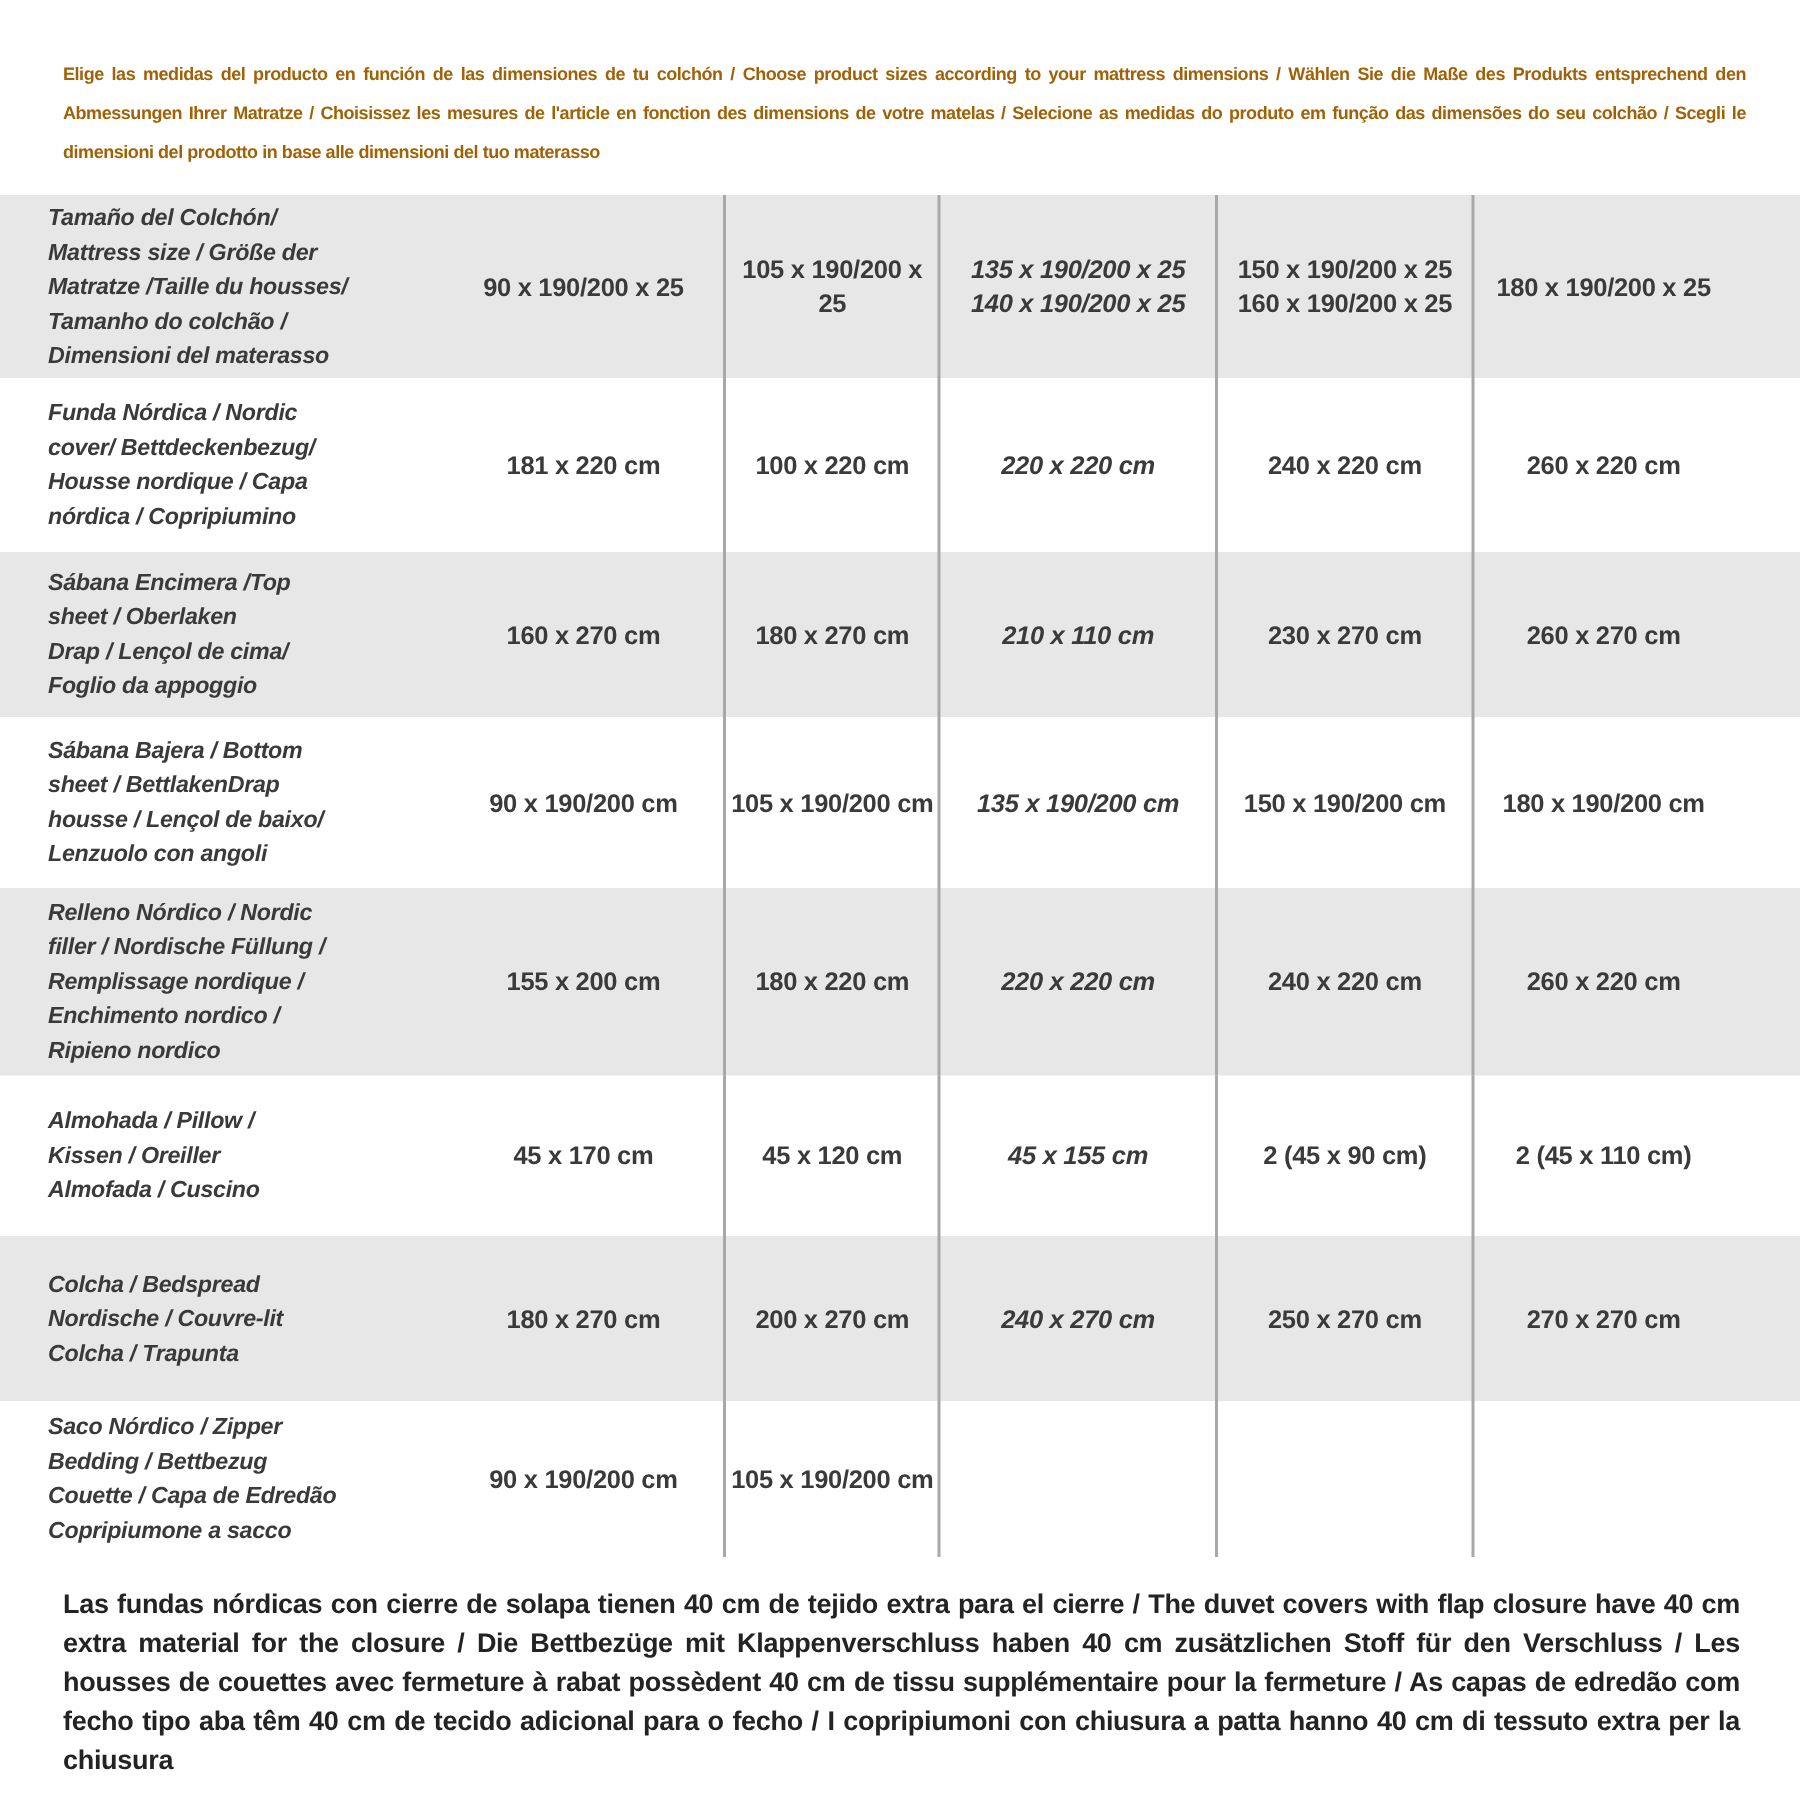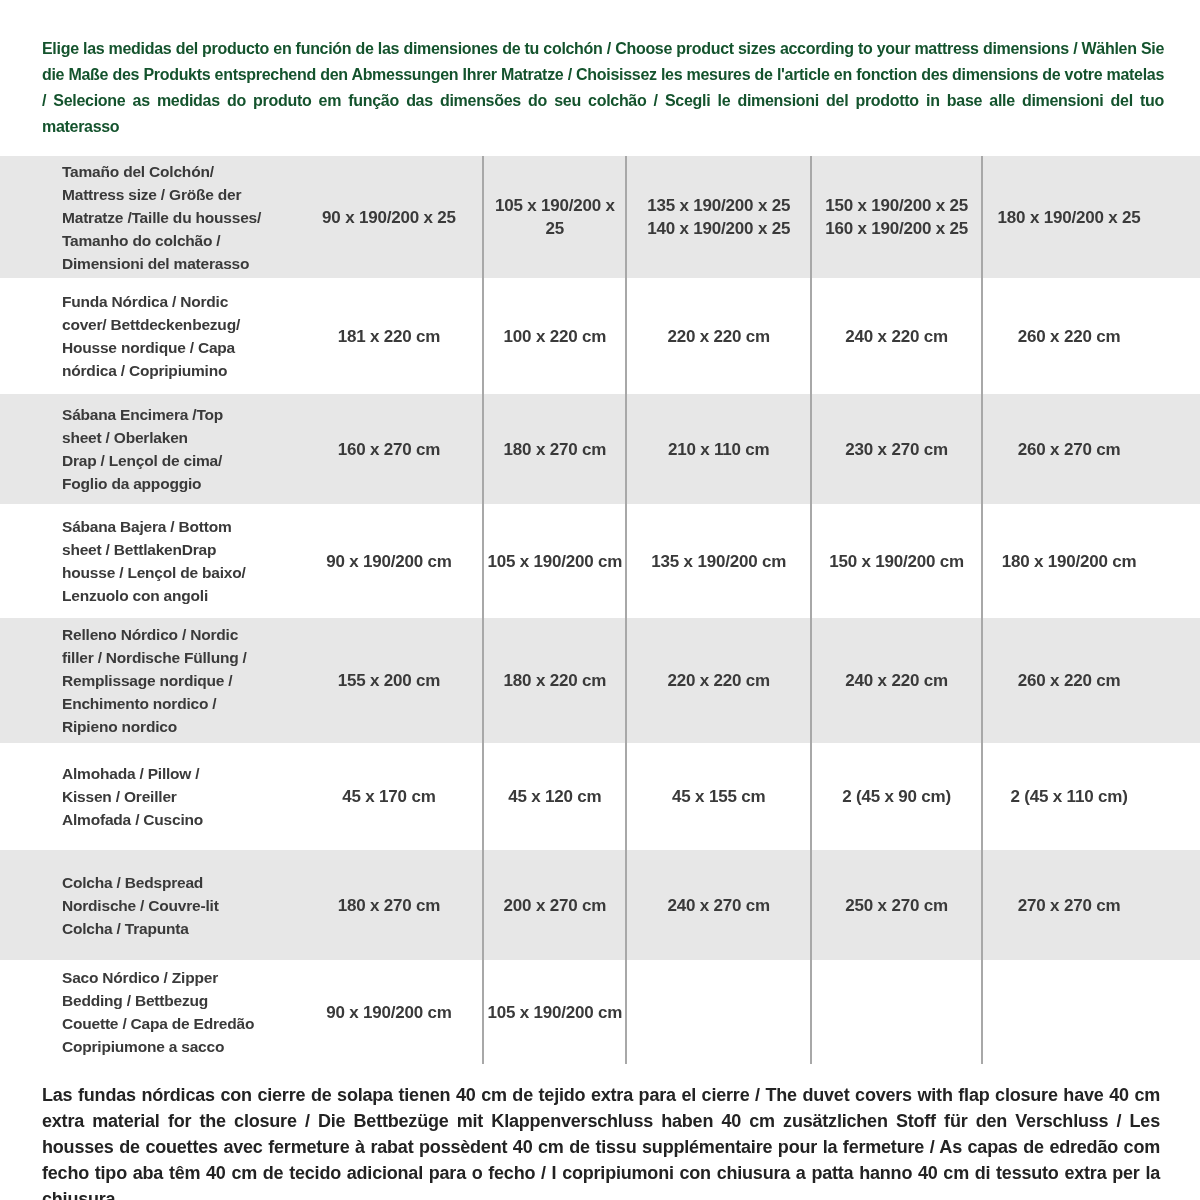--- a/index.html
+++ b/index.html
@@ -17,26 +17,26 @@
     color: var(--text-dark);
   }
   .page {
     width: 1200px;
     height: 1200px;
     background: var(--page-bg);
     overflow: hidden;
   }
   .intro {
     padding: 36px 36px 0 42px;
-    font-size: 16px;
+    font-size: 12px;
     font-weight: bold;
     line-height: 26px;
     letter-spacing: -0.3px;
     text-align: justify;
-    color: #14532d;
+    color: #a16207;
   }
   .size-table {
     display: table;
     width: 1200px;
     margin-top: 16px;
     border-collapse: collapse;
     table-layout: fixed;
   }
   .trow { display: table-row; }
   .trow.shade .cell { background: var(--row-shade); }
@@ -48,36 +48,37 @@
   .trow:nth-child(6) { height: 107px; }
   .trow:nth-child(7) { height: 110px; }
   .trow:nth-child(8) { height: 104px; }
   .cell {
     display: table-cell;
     vertical-align: middle;
     font-weight: bold;
   }
   .cell.label {
     width: 285px;
-    padding-left: 62px;
+    padding-left: 32px;
     padding-right: 8px;
     font-size: 15.5px;
     line-height: 19.5px;
     letter-spacing: -0.2px;
     color: var(--text-label);
+    font-style: italic;
   }
   .cell.val {
     text-align: center;
     font-size: 17px;
     letter-spacing: -0.2px;
     color: var(--text-label);
   }
   .cell.c1 { width: 181px; }
   .cell.c2 { width: 138px; border-left: 2px solid var(--divider); }
-  .cell.c3 { width: 178px; border-left: 2px solid var(--divider); }
+  .cell.c3 { width: 178px; border-left: 2px solid var(--divider); font-style: italic; }
   .cell.c4 { width: 165px; border-left: 2px solid var(--divider); }
   .cell.c5 { width: 210px; border-left: 2px solid var(--divider); padding-right: 45px; }
   .val-line { line-height: 23px; }
   .note {
     padding: 18px 40px 0 42px;
     font-size: 18px;
     font-weight: bold;
     line-height: 26px;
     letter-spacing: -0.2px;
     text-align: justify;

